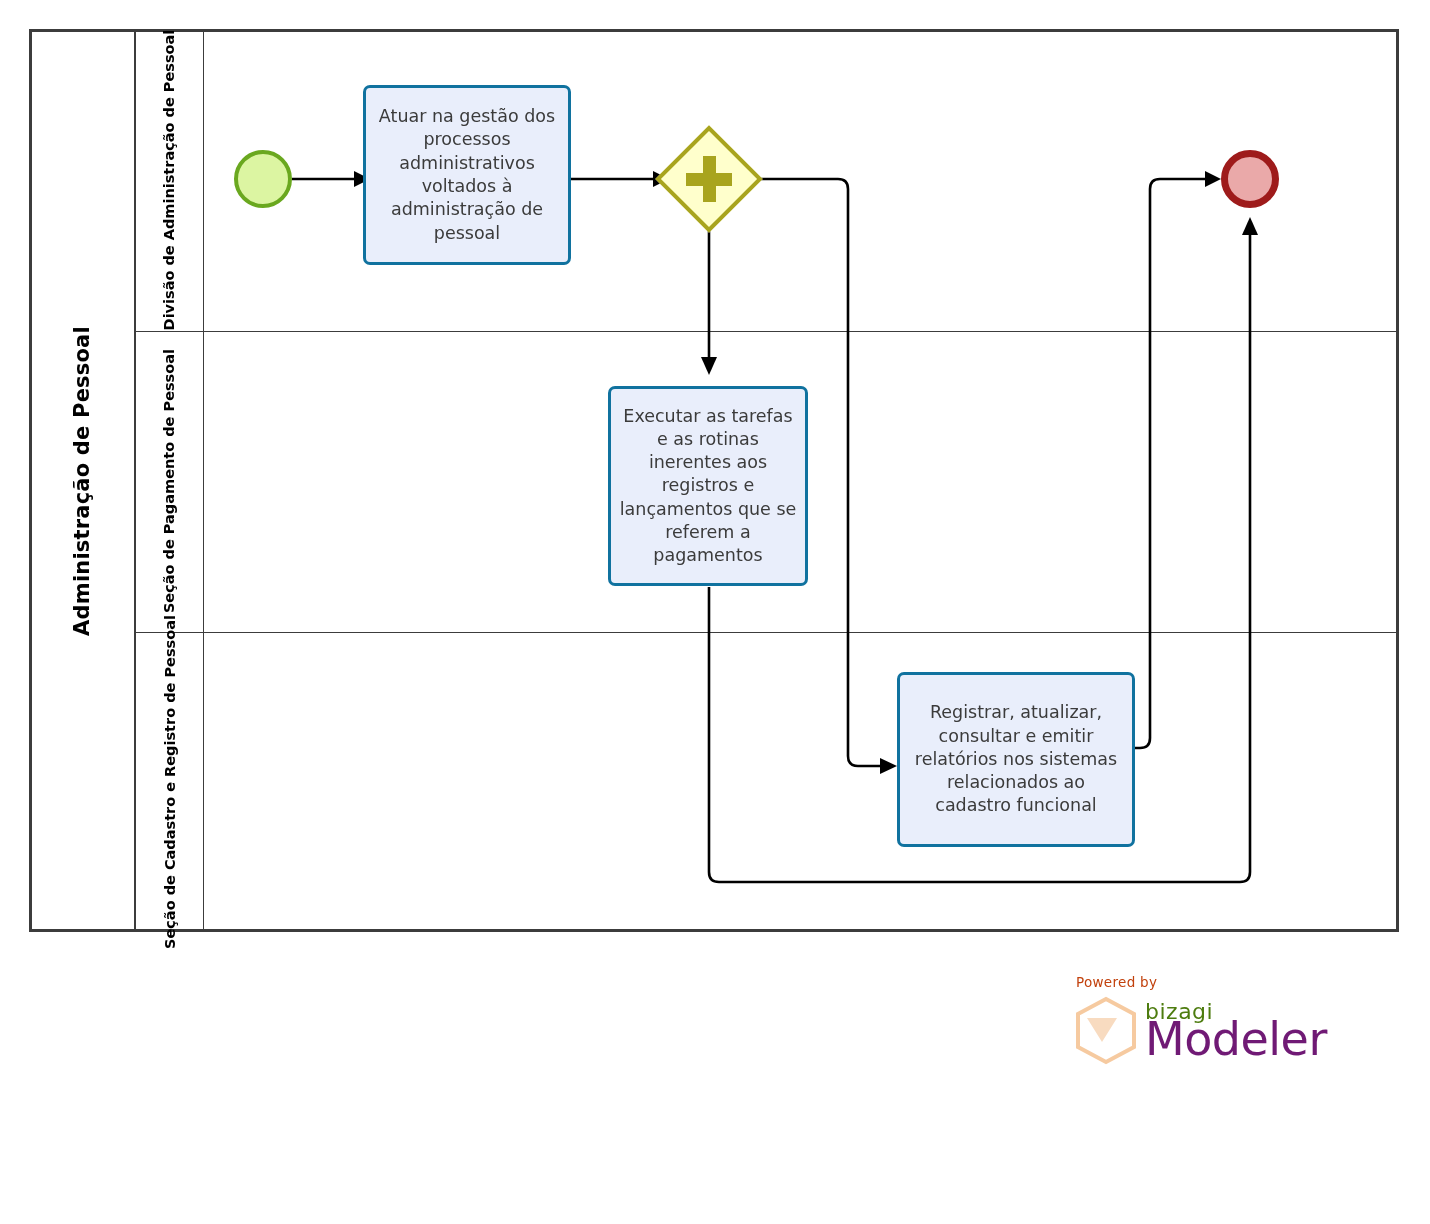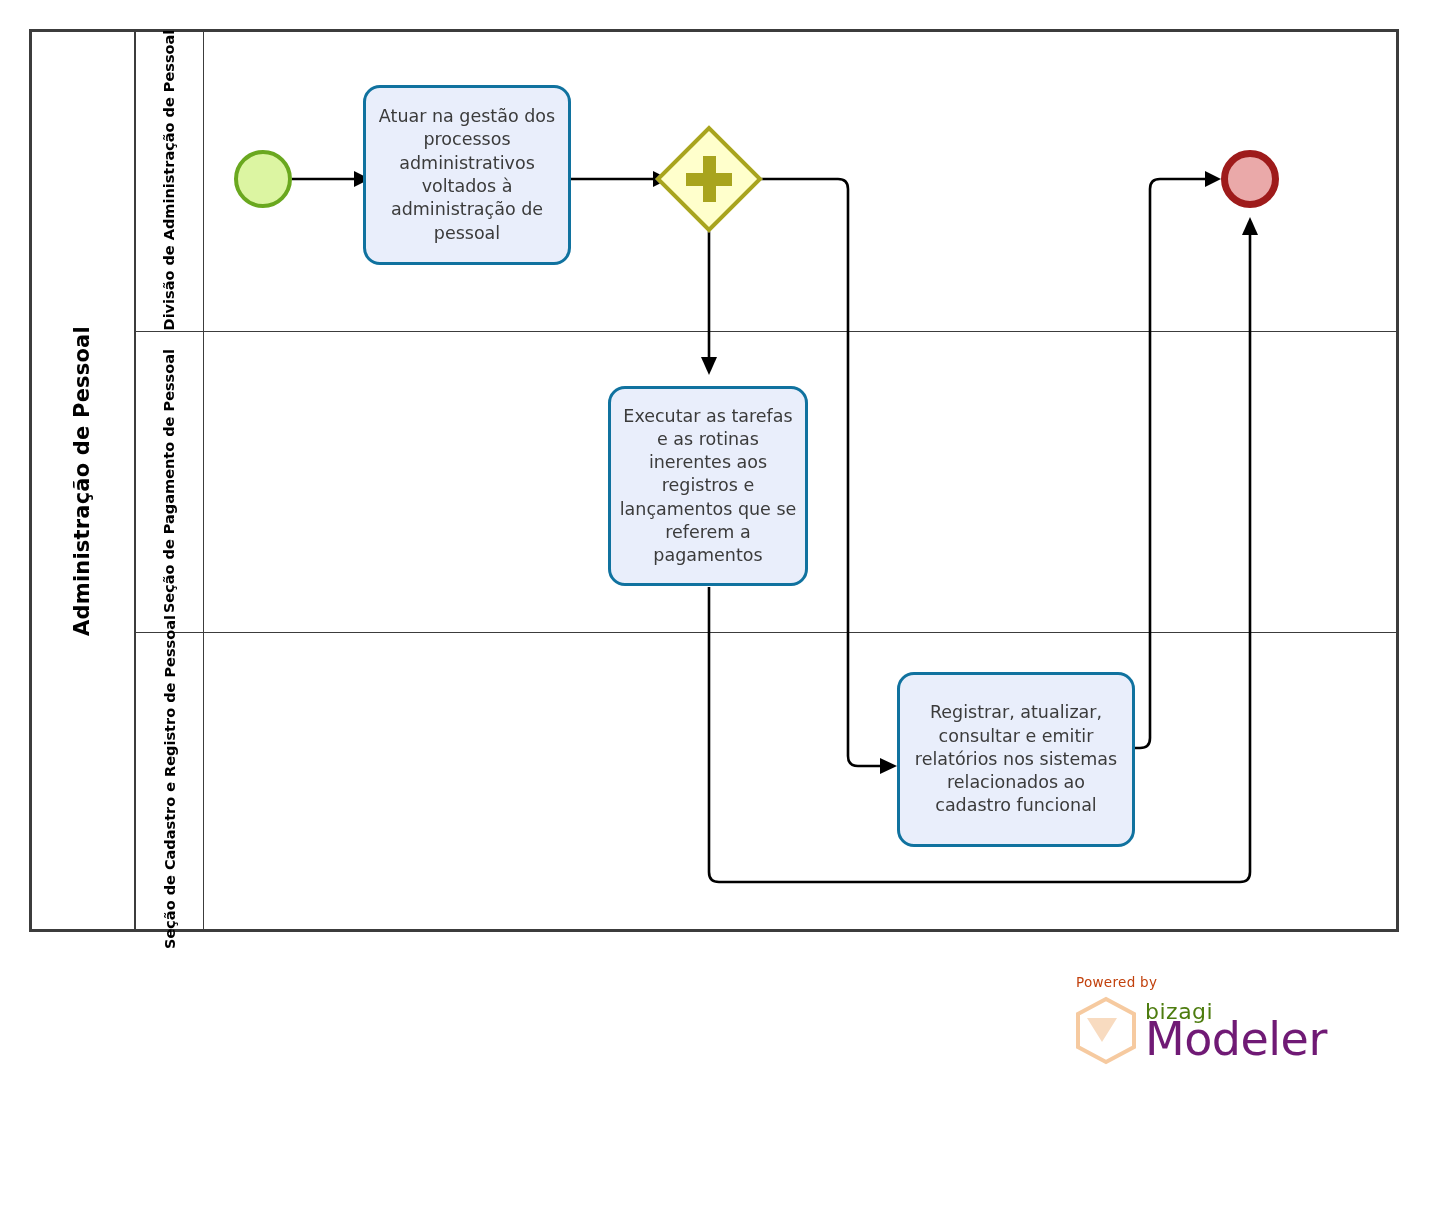--- a/index.html
+++ b/index.html
@@ -34,21 +34,21 @@
     line-height:1.25;white-space:nowrap;
   }
   .lane-sep{
     position:absolute;left:136px;width:1260px;height:0;
     border-top:1.5px solid #3c3c3c;
   }
 
   
   .task{
     position:absolute;box-sizing:border-box;
-    background:#e9eefb;border:3px solid #10729f;border-radius:17px;
+    background:#e9eefb;border:3px solid #10729f;border-radius:7px;
     display:flex;align-items:center;justify-content:center;
     text-align:center;color:#3b3b3b;font-size:17.5px;line-height:1.33;
     padding:4px 8px;
   }
   .event{
     position:absolute;border-radius:50%;box-sizing:border-box;
   }
   .start-event{
     width:58px;height:58px;background:#dcf5a2;border:4px solid #6aa81f;
   }

